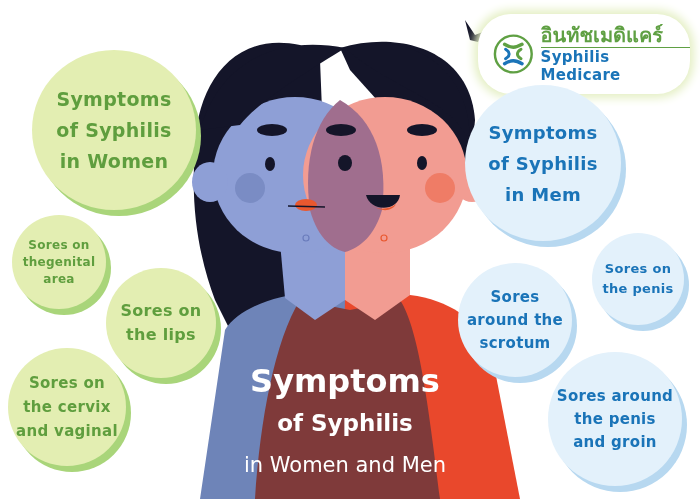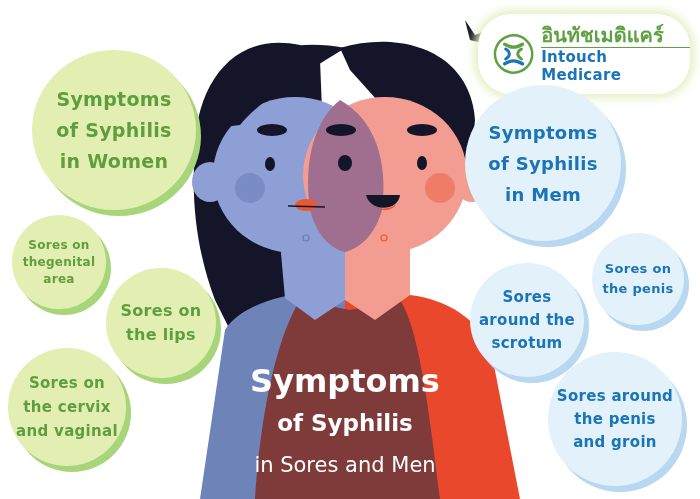--- a/index.html
+++ b/index.html
@@ -68,21 +68,21 @@
 <div class="logo">
   <svg width="44" height="44" viewBox="0 0 44 44" style="margin-left:14px;">
     <circle cx="22" cy="22" r="19" fill="#fff" stroke="#5fa043" stroke-width="2.5"></circle>
     <path d="M13 12 C20 16 24 16 31 12" stroke="#5fa043" stroke-width="3.5" fill="none" stroke-linecap="round"></path>
     <path d="M13 32 C20 28 24 28 31 32" stroke="#1a74b8" stroke-width="3.5" fill="none" stroke-linecap="round"></path>
     <path d="M14 17 C19 20 19 24 14 27" stroke="#1a74b8" stroke-width="3" fill="none" stroke-linecap="round"></path>
     <path d="M30 17 C25 20 25 24 30 27" stroke="#5fa043" stroke-width="3" fill="none" stroke-linecap="round"></path>
   </svg>
   <div style="margin-left:6px;">
     <div class="logo-text-th">อินทัชเมดิแคร์</div>
-    <div class="logo-text-en">Intouch Medicare</div>
+    <div class="logo-text-en">Syphilis Medicare</div>
   </div>
 </div>
 
 <div class="bubble green" style="left:32px;top:50px;width:164px;height:160px;">
   <span style="font-size:19px;line-height:31px;">Symptoms
 of Syphilis
 in Women</span>
 </div>
 <div class="bubble green" style="left:12px;top:215px;width:94px;height:94px;">
   <span style="font-size:12px;line-height:17px;">Sores on
@@ -101,26 +101,26 @@
 
 <div class="bubble blue" style="left:465px;top:85px;width:156px;height:156px;">
   <span style="font-size:18px;line-height:31px;">Symptoms
 of Syphilis
 in Mem</span>
 </div>
 <div class="bubble blue" style="left:592px;top:233px;width:92px;height:92px;">
   <span style="font-size:13px;line-height:20px;">Sores on
 the penis</span>
 </div>
-<div class="bubble blue" style="left:470px;top:263px;width:114px;height:114px;align-items:center;">
+<div class="bubble blue" style="left:458px;top:263px;width:114px;height:114px;align-items:center;">
   <span style="font-size:15px;line-height:23px;">Sores
 around the
 scrotum</span>
 </div>
 <div class="bubble blue" style="left:548px;top:352px;width:134px;height:134px;">
   <span style="font-size:15px;line-height:23px;">Sores around
 the penis
 and groin</span>
 </div>
 
 <div class="title" style="top:361px;font-size:32px;font-weight:bold;line-height:40px;">Symptoms</div>
 <div class="title" style="top:408px;font-size:23px;font-weight:bold;line-height:30px;">of Syphilis</div>
-<div class="title" style="top:450px;font-size:21px;line-height:30px;left:195px;width:300px;">in Sores and Men</div>
+<div class="title" style="top:450px;font-size:21px;line-height:30px;left:195px;width:300px;">in Women and Men</div>
 
 </body></html>

